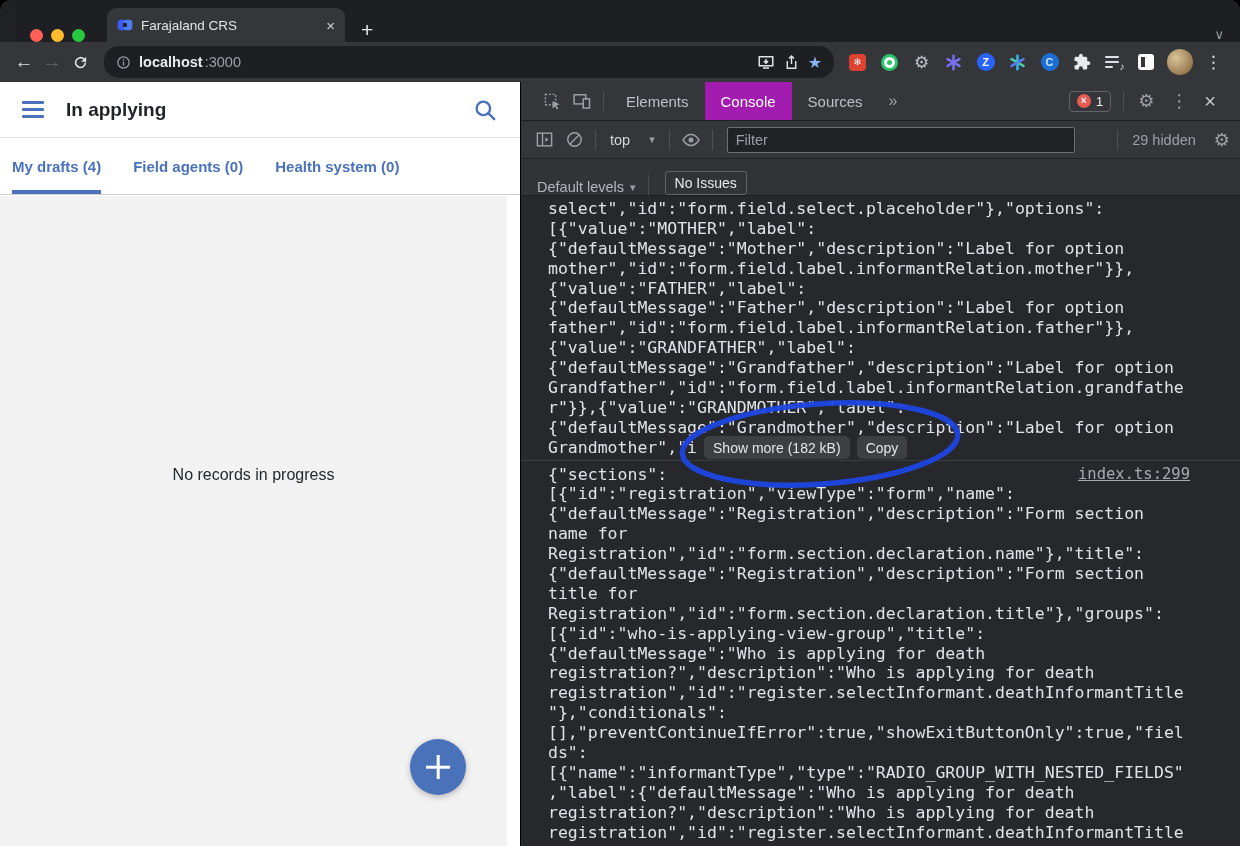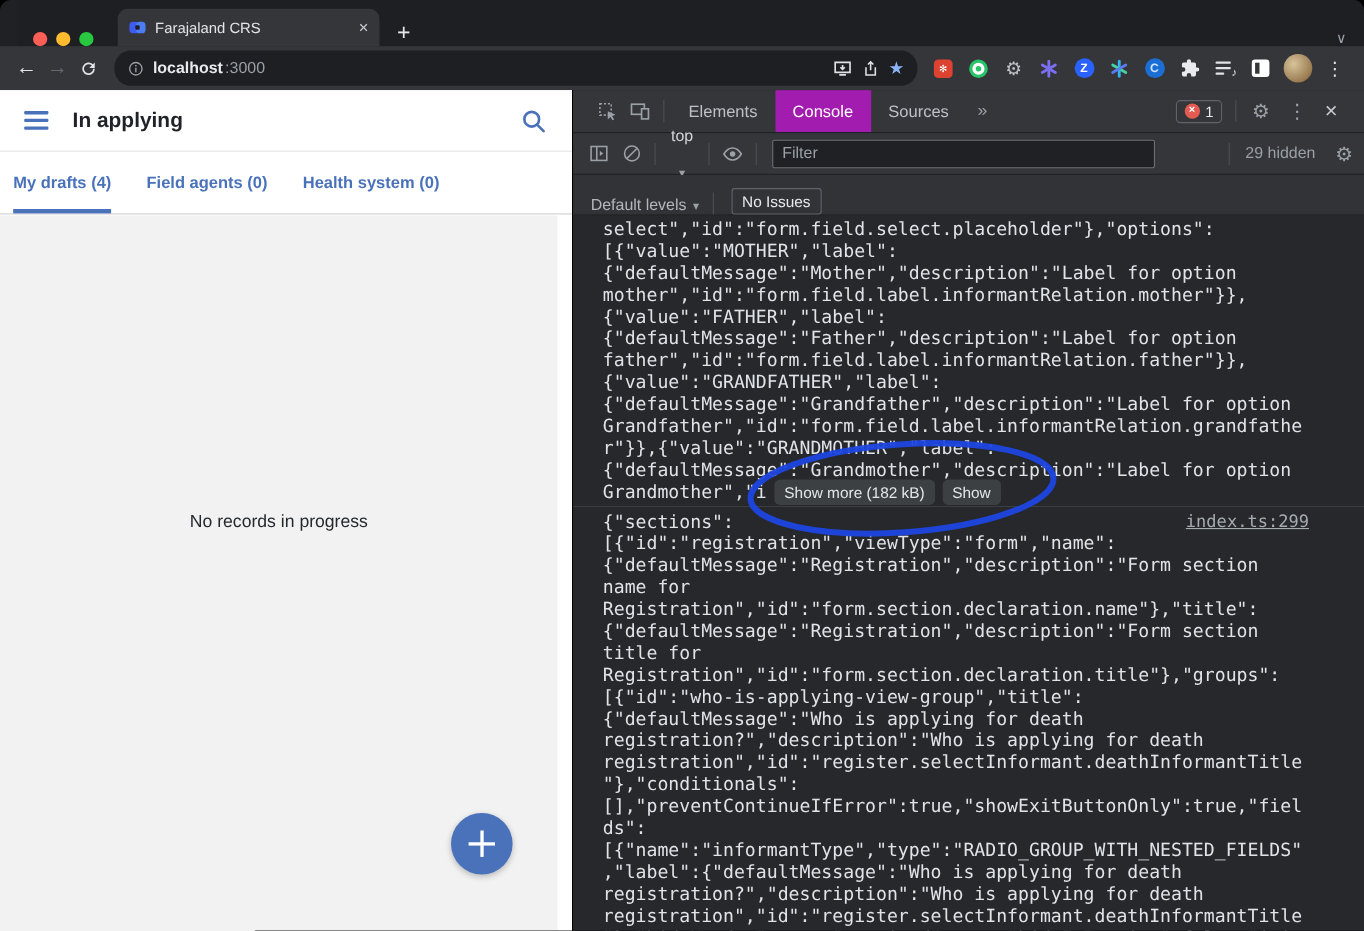--- a/index.html
+++ b/index.html
@@ -75,21 +75,21 @@
   .dticon { width:30px; display:flex; align-items:center; justify-content:center; }
   .vsep { width:1px; height:20px; background:#4c4f53; margin:0 6px; }
   .dttab { color:#bdc1c6; font-size:15px; padding:0 16px; height:100%; display:flex; align-items:center; }
   .dttab.active { background:#a21caf; color:#fff;text-align:right; }
   .dtmore { color:#9aa0a6; font-size:16px; padding:0 10px; }
   .dt-spacer { flex:1; }
   .errbadge { display:flex; align-items:center; gap:5px; border:1px solid #5f6368; border-radius:4px; padding:2px 7px; margin-right:6px; }
   .errcirc { width:14px; height:14px; border-radius:50%; background:#e35b53; color:#fff; font-size:10px; line-height:14px; text-align:center; font-weight:bold; }
   .errcount { color:#e8eaed; font-size:13.5px; }
   .glyphbtn { color:#9aa0a6; font-size:18px; padding:0 8px; }
-  .topsel { display:flex; align-items:center; gap:19px; color:#d4d7da; font-size:14.5px; padding:0 8px;flex-direction:column; }
+  .topsel { display:flex; align-items:center; gap:19px; color:#d4d7da; font-size:14.5px; padding:0 8px; }
   .topsel .caret { color:#9aa0a6; font-size:11px; }
   .filter { width:348px; height:26px; background:#202124; border:1px solid #6b6f74; border-radius:2px;
             color:#e8eaed; font-size:14.5px; padding:0 8px; margin-left:8px; outline:none; font-family:"Liberation Sans",sans-serif; }
   .filter::placeholder { color:#9aa0a6; }
   .hidden-count { color:#9aa0a6; font-size:14.5px; margin:0 10px 0 8px; }
   .levels { display:flex; align-items:center; gap:6px; color:#b3b7bc; font-size:14.5px; padding:0 6px; }
   .noissues { border:1px solid #5f6368; border-radius:3px; color:#e8eaed; font-size:14px; padding:3px 9px; margin-left:10px; }
 
   
   .console { flex:1; overflow:hidden; background:#26282b; font-family:"DejaVu Sans Mono", monospace;
@@ -321,21 +321,21 @@
         <div class="cline">{"defaultMessage":"Father","description":"Label for option</div>
         <div class="cline">father","id":"form.field.label.informantRelation.father"}},</div>
         <div class="cline">{"value":"GRANDFATHER","label":</div>
         <div class="cline">{"defaultMessage":"Grandfather","description":"Label for option</div>
         <div class="cline">Grandfather","id":"form.field.label.informantRelation.grandfathe</div>
         <div class="cline">r"}},{"value":"GRANDMOTHER","label":</div>
         <div class="cline">{"defaultMessage":"Grandmother","description":"Label for option</div>
         <div class="cline tail">
           <span>Grandmother","i</span>
           <button class="cbtn">Show more (182 kB)</button>
-          <button class="cbtn">Show</button>
+          <button class="cbtn">Copy</button>
         </div>
       </div>
       <div class="cmsg2">
         <div class="cline rowlink">
           <span>{"sections":</span>
           <a class="srclink">index.ts:299</a>
         </div>
         <div class="cline">[{"id":"registration","viewType":"form","name":</div>
         <div class="cline">{"defaultMessage":"Registration","description":"Form section</div>
         <div class="cline">name for</div>

